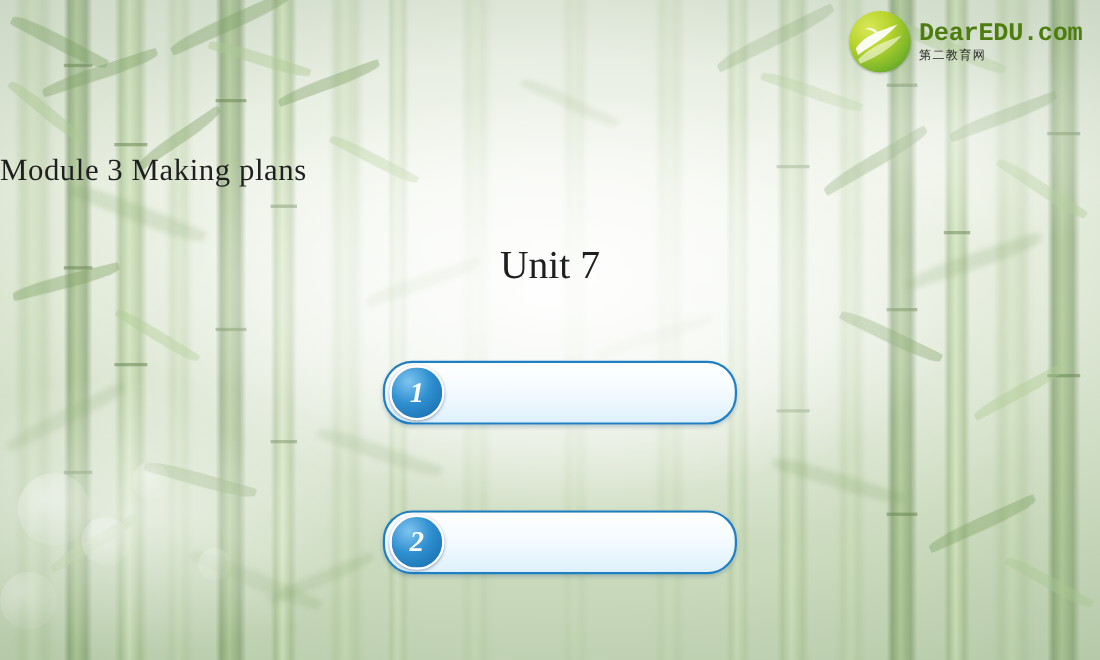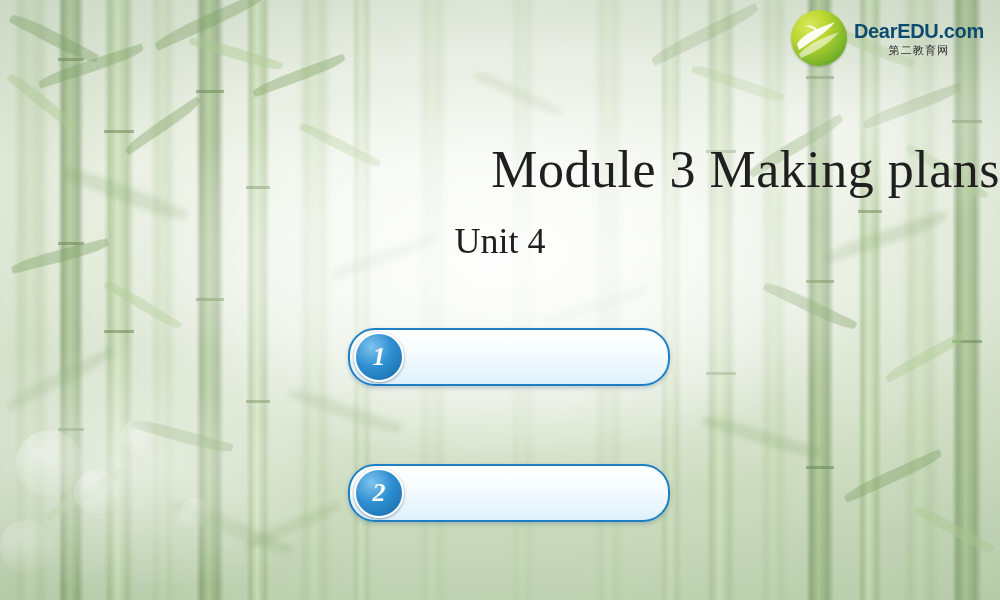--- a/index.html
+++ b/index.html
@@ -110,44 +110,43 @@
     height: 56px;
     border-radius: 50%;
     background: radial-gradient(circle at 32% 28%, #d9e85a 0%, #b9d52e 35%, #7ab52a 70%, #3f8f2a 100%);
     position: relative;
     box-shadow: 0 1px 2px rgba(0,0,0,0.25);
     overflow: hidden;
   }
   .logo-mark svg { position: absolute; inset: 0; }
   .logo-text { line-height: 1; }
   .logo-title {
-    font-family: Liberation Sans, sans-serif;
+    font-family: Liberation Mono, monospace;
     font-weight: bold;
-    font-size: 20px;
-    color: #0c4a6e;
+    font-size: 23px;
+    color: #4d7c0f;
     letter-spacing: -0.3px;
   }
   .logo-sub {
     font-family: "Liberation Sans", sans-serif;
     font-size: 11px;
     color: #2a2a2a;
     letter-spacing: 1.2px;
     margin-top: 4px;
-    text-align: center;
   }
 
   
   .title-main {
     position: absolute;
     top: 140px;
     left: 0;
     right: 0;
-    text-align: right;
+    text-align: left;
     font-family: "Liberation Serif", serif;
-    font-size: 52px;
+    font-size: 28px;
     color: #1f1f1f;
     letter-spacing: 0.5px;
   }
   .title-sub {
     position: absolute;
     top: 220px;
     left: 0;
     right: 0;
     text-align: center;
     font-family: "Liberation Serif", serif;
@@ -307,21 +306,21 @@
         <path d="M14 16 C22 14, 28 18, 26 24 C24 18, 18 17, 14 16 Z" fill="#ffffff" opacity="0.8"></path>
       </svg>
     </div>
     <div class="logo-text">
       <div class="logo-title">DearEDU.com</div>
       <div class="logo-sub">第二教育网</div>
     </div>
   </div>
 
   <div class="title-main">Module 3  Making plans</div>
-  <div class="title-sub">Unit 4</div>
+  <div class="title-sub">Unit 7</div>
 
   <div class="menu-item one">
     <div class="badge">1</div>
   </div>
 
   <div class="menu-item two">
     <div class="badge">2</div>
   </div>
 
 </div>

